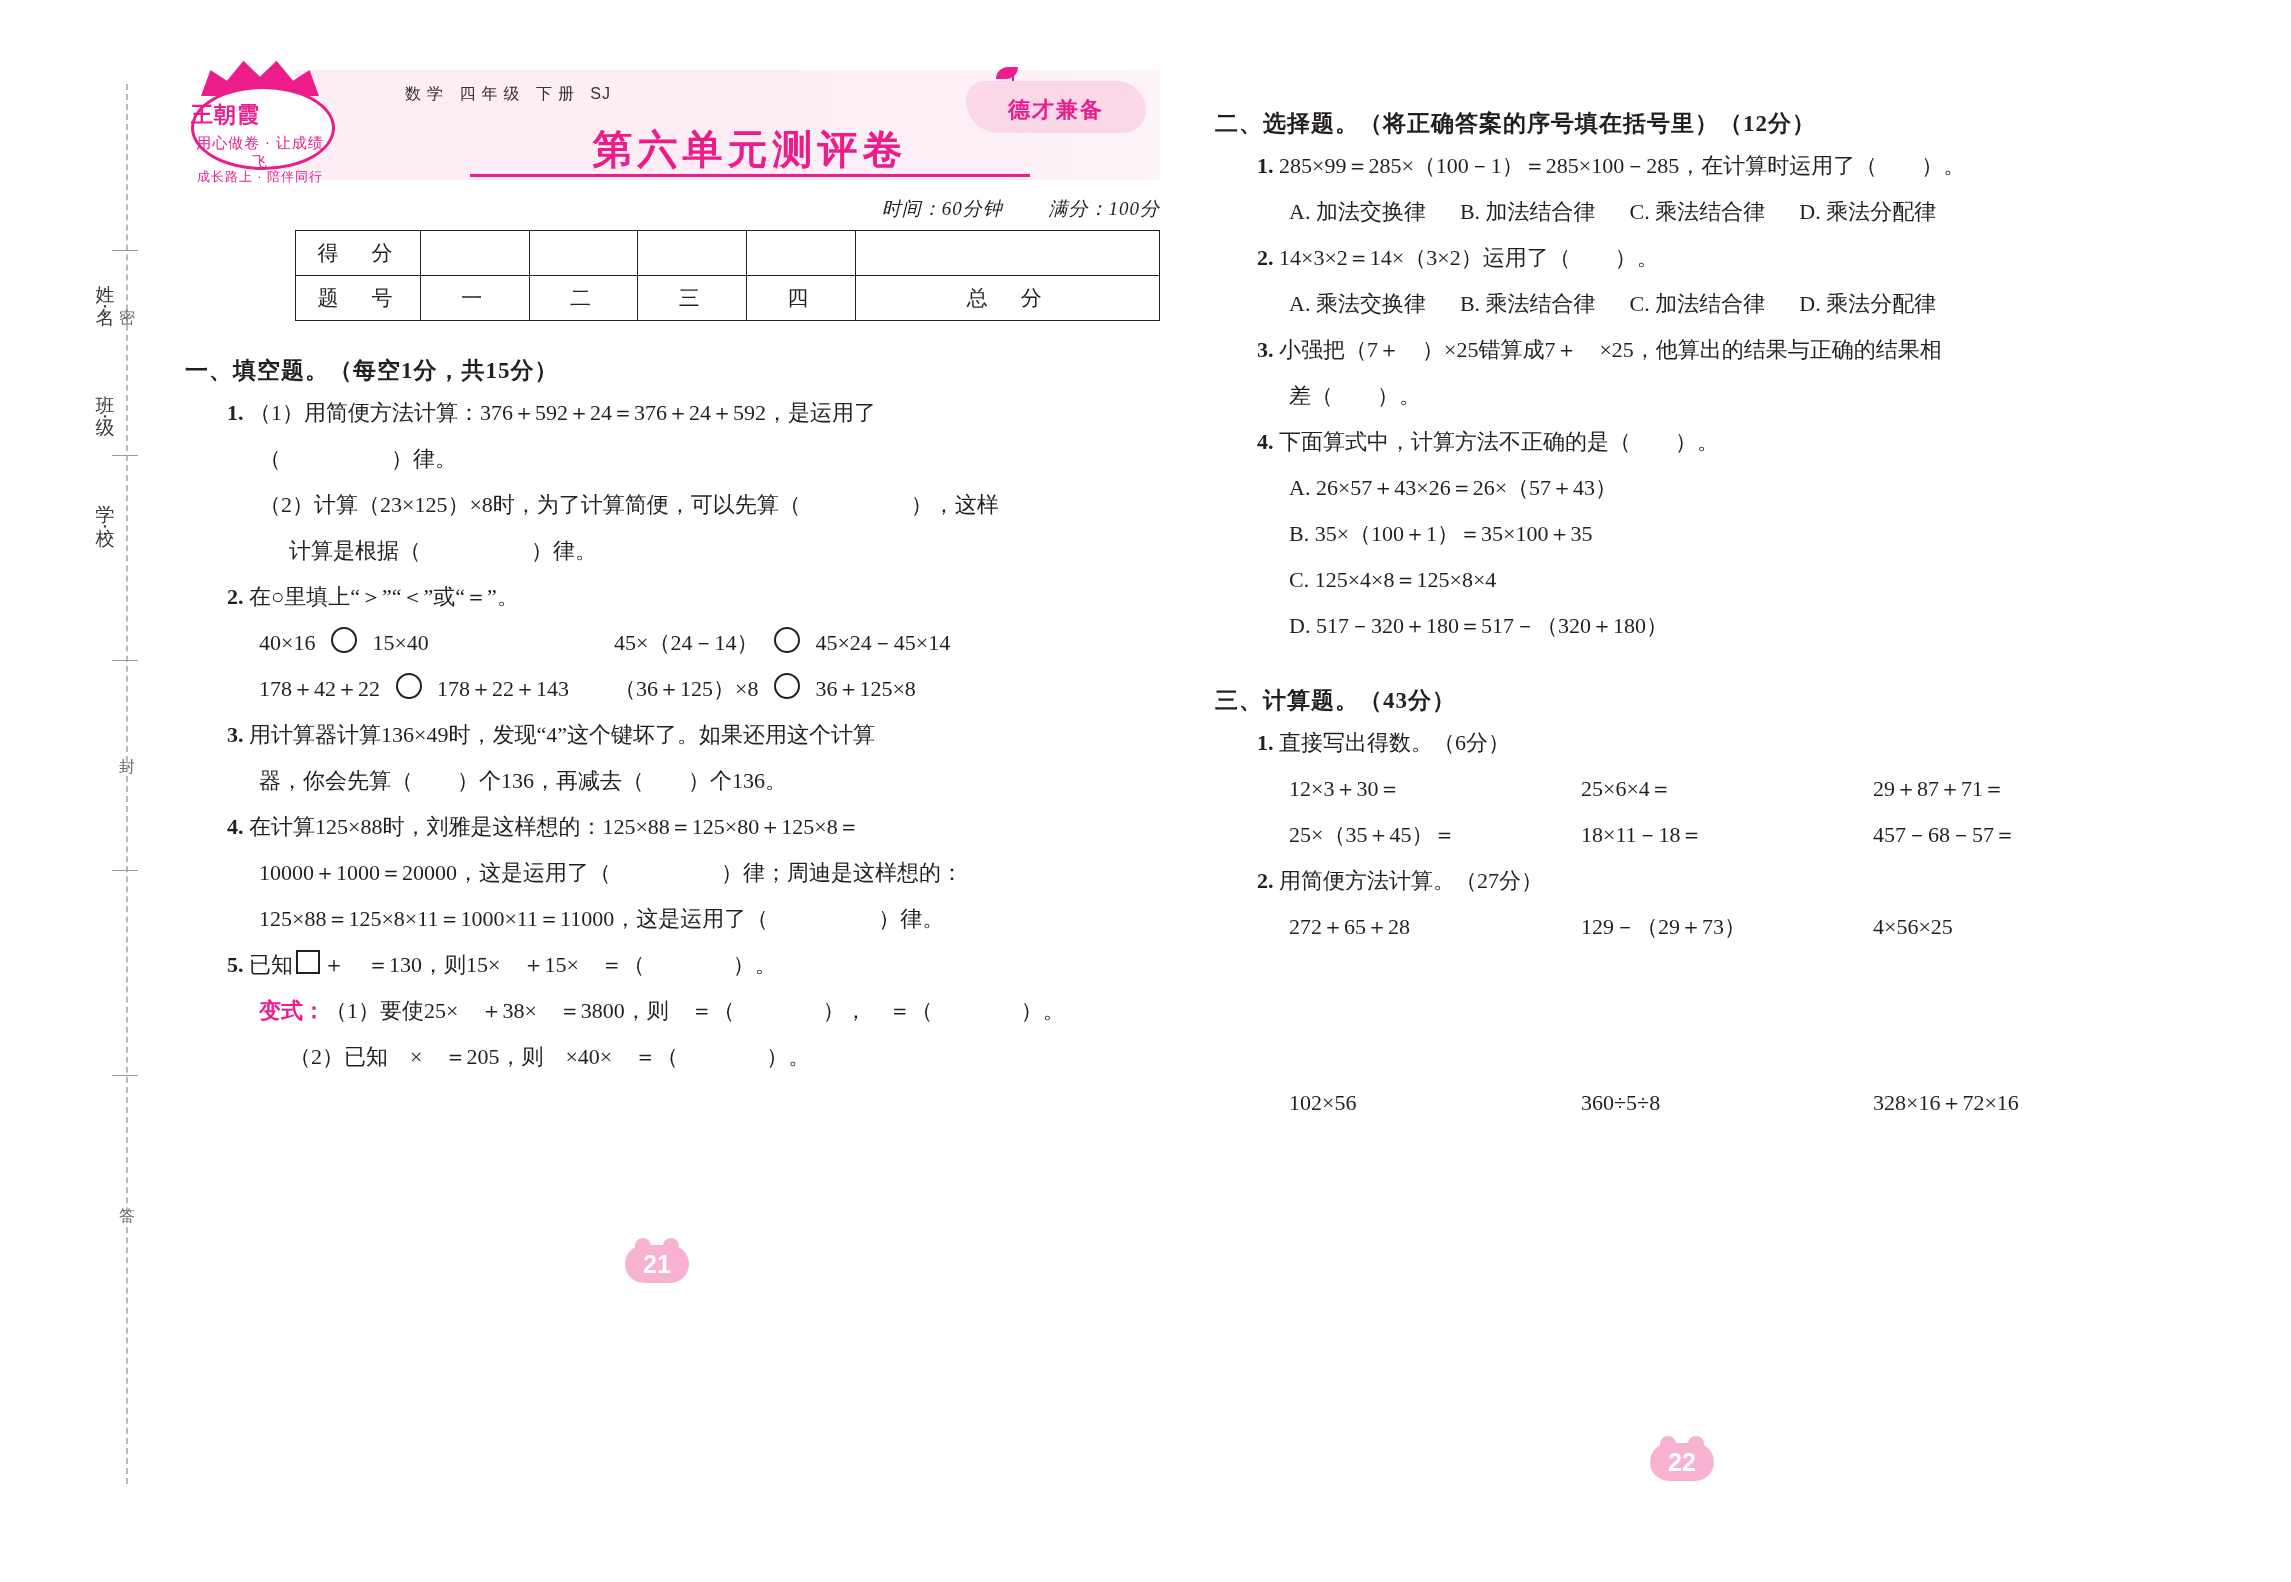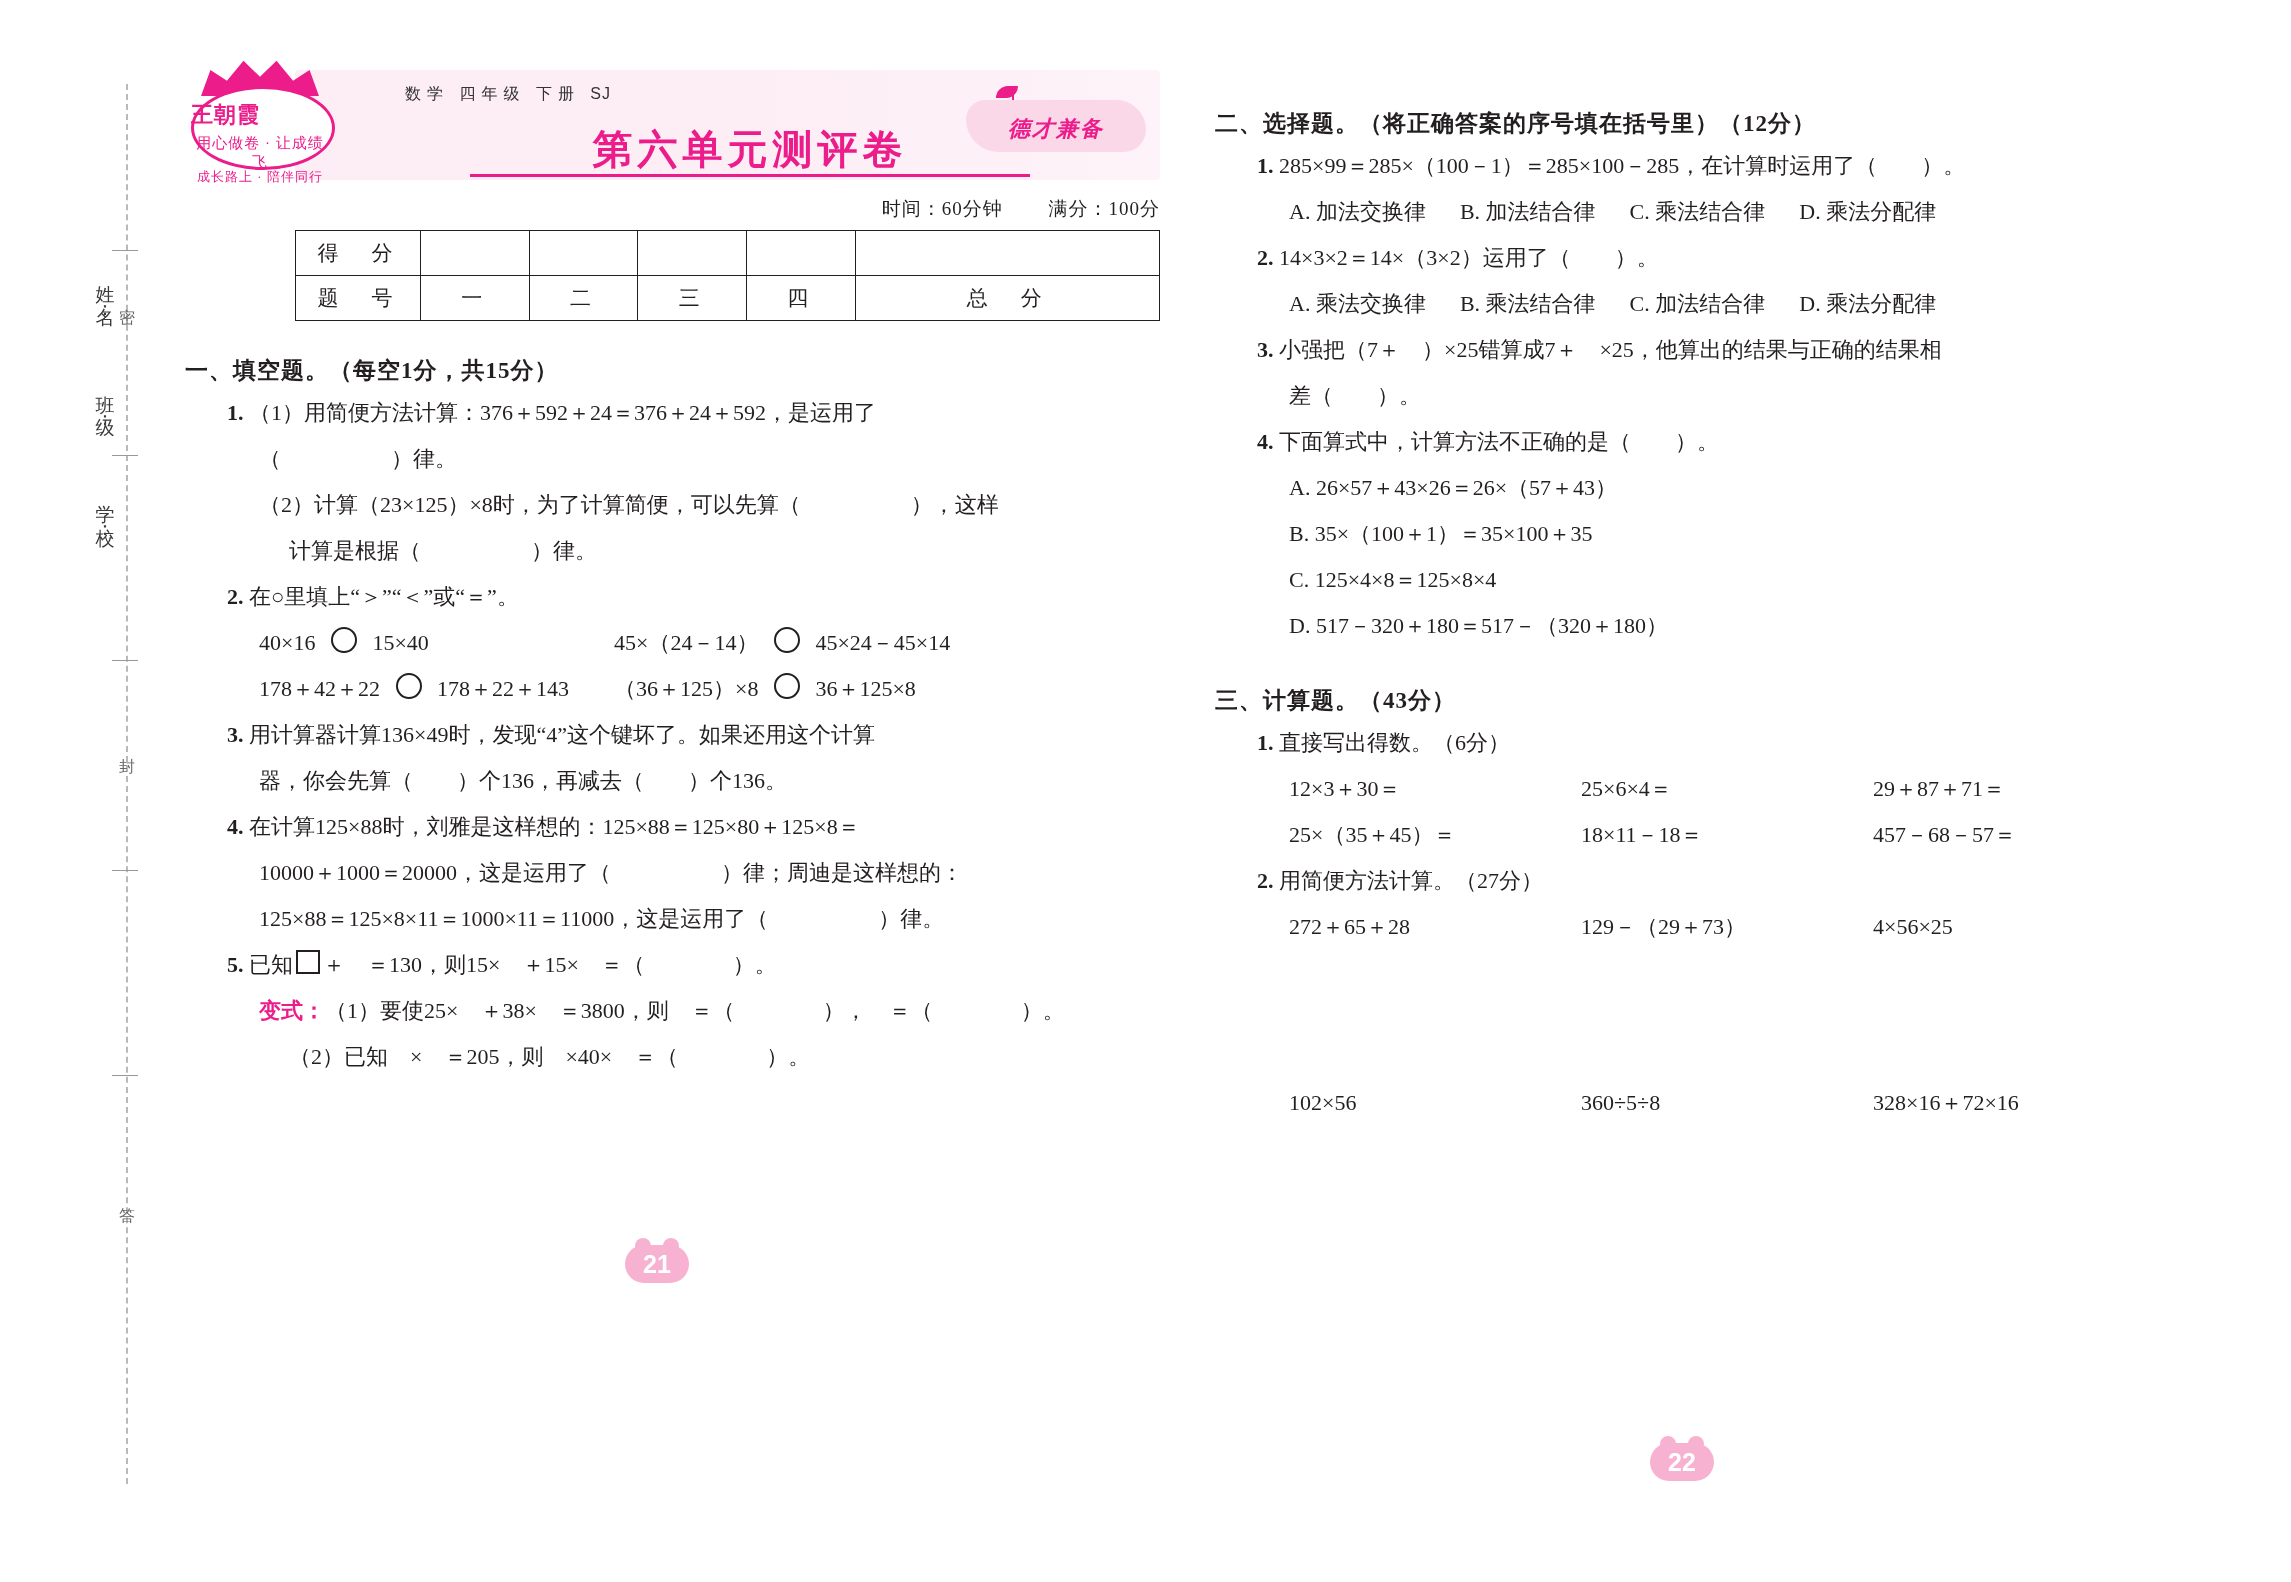--- a/index.html
+++ b/index.html
@@ -77,42 +77,42 @@
   .meta-line .sj{letter-spacing:1px;}
   .paper-title{
     position:absolute;left:175px;top:52px;width:560px;text-align:center;
     font-size:40px;font-weight:bold;color:#ec1c8b;letter-spacing:5px;
     font-family:"Liberation Sans", sans-serif;
   }
   .title-underline{
     position:absolute;left:175px;top:104px;width:560px;height:3px;background:#ec1c8b;
   }
   .badge{
-    position:absolute;right:14px;top:24px;width:180px;height:60px;font-style:italic;
+    position:absolute;right:14px;top:5px;width:180px;height:60px;
   }
   .badge .blob{
     position:absolute;left:0;top:6px;width:180px;height:52px;
     background:#fbd8e8;border-radius:26px 40px 30px 44px;
   }
   .badge .txt{
     position:absolute;left:0;top:20px;width:180px;text-align:center;
     font-family:"Liberation Sans", sans-serif;
     font-size:22px;font-weight:bold;color:#ec1c8b;letter-spacing:2px;
   }
   .badge .stem{
     position:absolute;left:46px;top:-6px;width:2px;height:18px;background:#ec1c8b;
   }
   .badge .leaf{
     position:absolute;left:30px;top:-8px;width:22px;height:12px;
     background:#ec1c8b;border-radius:12px 0 12px 0;
   }
 
   .time-line{
     margin-left:110px;width:865px;text-align:right;
-    font-size:19px;color:#231f20;margin-top:16px;letter-spacing:1px;
+    font-size:19px;color:#231f20;margin-top:16px;letter-spacing:1px;font-style:italic;
   }
   .time-line span{margin-left:40px;}
 
   
   table.score{
     margin-left:110px;margin-top:8px;border-collapse:collapse;width:865px;
     font-size:21px;
   }
   table.score td{
     border:1.5px solid #231f20;height:42px;text-align:center;letter-spacing:6px;

